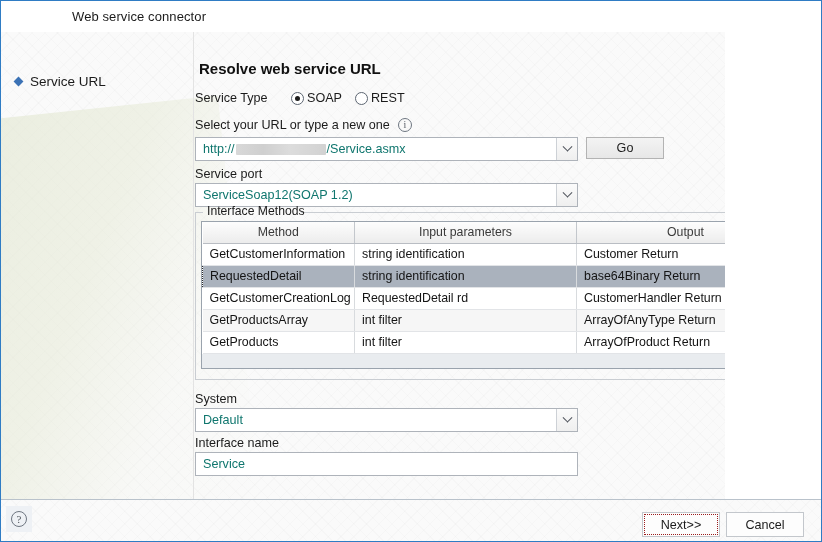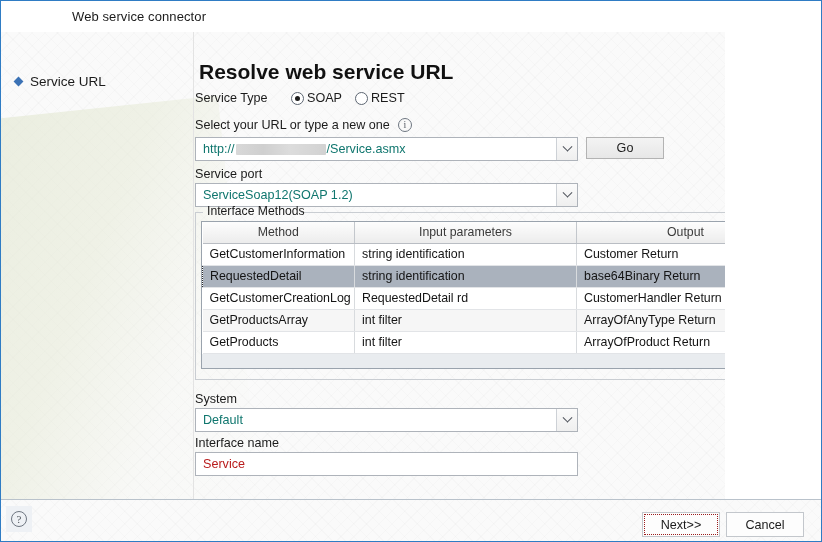--- a/index.html
+++ b/index.html
@@ -95,21 +95,21 @@
 
   
   #main {
     position: absolute;
     left: 194px; top: 0;
     width: 626px; height: 467px;
   }
   #page-title {
     position: absolute;
     left: 4px; top: 28px;
-    font-size: 21px;
+    font-size: 15px;
     font-weight: bold;
     color: #111111;
     white-space: nowrap;
   }
 
   .lbl {
     font-size: 12.6px;
     color: #1b1b1b;
     white-space: nowrap;
   }
@@ -295,21 +295,21 @@
   .textbox {
     position: absolute;
     height: 24px;
     background: #ffffff;
     border: 1px solid #aeb3ba;
     display: flex; align-items: center;
   }
   .textbox .val {
     padding-left: 7px;
     font-size: 12.6px;
-    color: #b91c1c;
+    color: #0f766e;
   }
 
   
   #footer {
     position: absolute;
     left: 0; top: 498px;
     width: 820px; height: 42px;
     background:
       repeating-linear-gradient(45deg, rgba(0,0,0,.016) 0 1px, rgba(0,0,0,0) 1px 9px),
       repeating-linear-gradient(-45deg, rgba(0,0,0,.016) 0 1px, rgba(0,0,0,0) 1px 9px),

